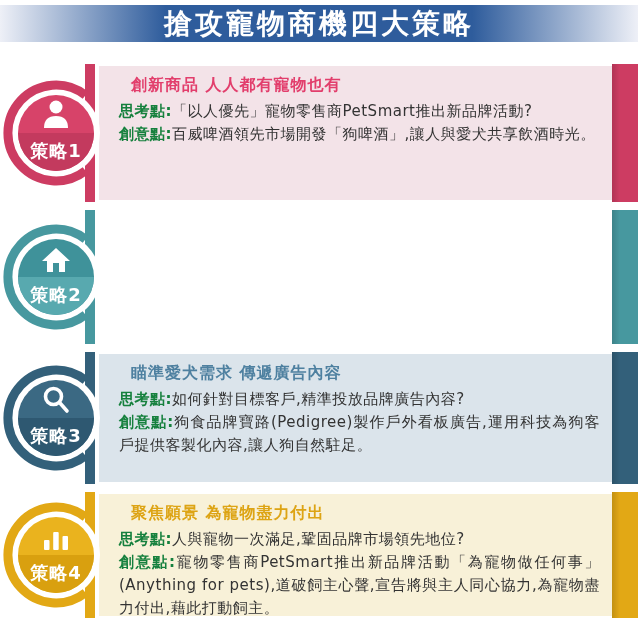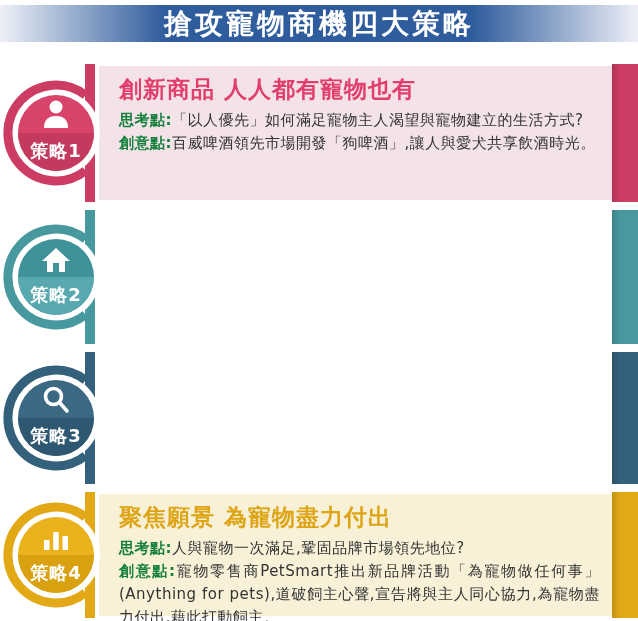--- a/index.html
+++ b/index.html
@@ -34,21 +34,21 @@
   .rightbar{
     position:absolute;right:0;top:0;bottom:0;width:26px;
     background:linear-gradient(to right,rgba(0,0,0,.14),rgba(0,0,0,0) 30%),var(--main);
   }
   .box{
     position:absolute;left:99px;right:26px;top:2px;bottom:2px;
     background:var(--box);
     padding:9px 12px 6px 20px;box-sizing:border-box;
   }
   .box h2{
-    margin:0 0 5px 0;font-size:23px;line-height:1.25;font-weight:bold;
+    margin:0 0 5px 12px;font-size:16px;line-height:1.25;font-weight:bold;
     color:var(--title);letter-spacing:1px;
   }
   .box p{
     margin:0;font-size:15px;line-height:23px;color:#333;letter-spacing:.5px;
     text-align:justify;
   }
   .box p b{color:#15803d;}
   
   .badge{position:absolute;left:0;top:50%;margin-top:-56px;width:112px;height:112px;}
   .ring{stroke:var(--main);stroke-width:9;fill:none;}
@@ -66,21 +66,21 @@
 <body>
 
 <div class="header">
   <h1>搶攻寵物商機四大策略</h1>
 </div>
 
 <div class="section sec1">
   <div class="strip"></div>
   <div class="box">
     <h2>創新商品 人人都有寵物也有</h2>
-    <p><b>思考點:</b><span>「以人優先」如何滿足寵物主人渴望與寵物建立的生活方式?</span></p>
+    <p><b>思考點:</b><span>「以人優先」寵物零售商PetSmart推出新品牌活動?</span></p>
     <p><b>創意點:</b><span>百威啤酒領先市場開發「狗啤酒」,讓人與愛犬共享飲酒時光。</span></p>
   </div>
   <div class="rightbar"></div>
   <svg class="badge" viewBox="0 0 112 112">
     <circle class="gapdisc" cx="56" cy="56" r="44"></circle>
     <path class="ring" d="M 85.5 18.2 A 48 48 0 1 0 85.5 93.8"></path>
     <circle class="disc-top" cx="56" cy="56" r="38"></circle>
     <path class="disc-bot" d="M 18 56 A 38 38 0 0 0 94 56 Z"></path>
     <g class="icon-white" transform="translate(56,38)">
       <circle cx="0" cy="-8" r="6.5"></circle>
@@ -101,20 +101,25 @@
     <g transform="translate(56,38)">
       <path class="icon-white" d="M -14 2 L 0 -11 L 14 2 L 9 2 L 9 13 L -9 13 L -9 2 Z"></path>
       <rect x="-3" y="4" width="6" height="9" fill="#3f929a"></rect>
     </g>
     <text x="56" y="80" text-anchor="middle">策略2</text>
   </svg>
 </div>
 
 <div class="section sec3">
   <div class="strip"></div>
+  <div class="box">
+    <h2>瞄準愛犬需求 傳遞廣告內容</h2>
+    <p><b>思考點:</b><span>如何針對目標客戶,精準投放品牌廣告內容?</span></p>
+    <p><b>創意點:</b><span>狗食品牌寶路(Pedigree)製作戶外看板廣告,運用科技為狗客戶提供客製化內容,讓人狗自然駐足。</span></p>
+  </div>
   <div class="rightbar"></div>
   <svg class="badge" viewBox="0 0 112 112">
     <circle class="gapdisc" cx="56" cy="56" r="44"></circle>
     <path class="ring" d="M 85.5 18.2 A 48 48 0 1 0 85.5 93.8"></path>
     <circle class="disc-top" cx="56" cy="56" r="38"></circle>
     <path class="disc-bot" d="M 18 56 A 38 38 0 0 0 94 56 Z"></path>
     <g class="icon-stroke" transform="translate(56,38)" stroke-width="3.6" stroke-linecap="round">
       <circle cx="-2.5" cy="-3.5" r="8"></circle>
       <line x1="3.5" y1="2.5" x2="11" y2="11"></line>
     </g>

